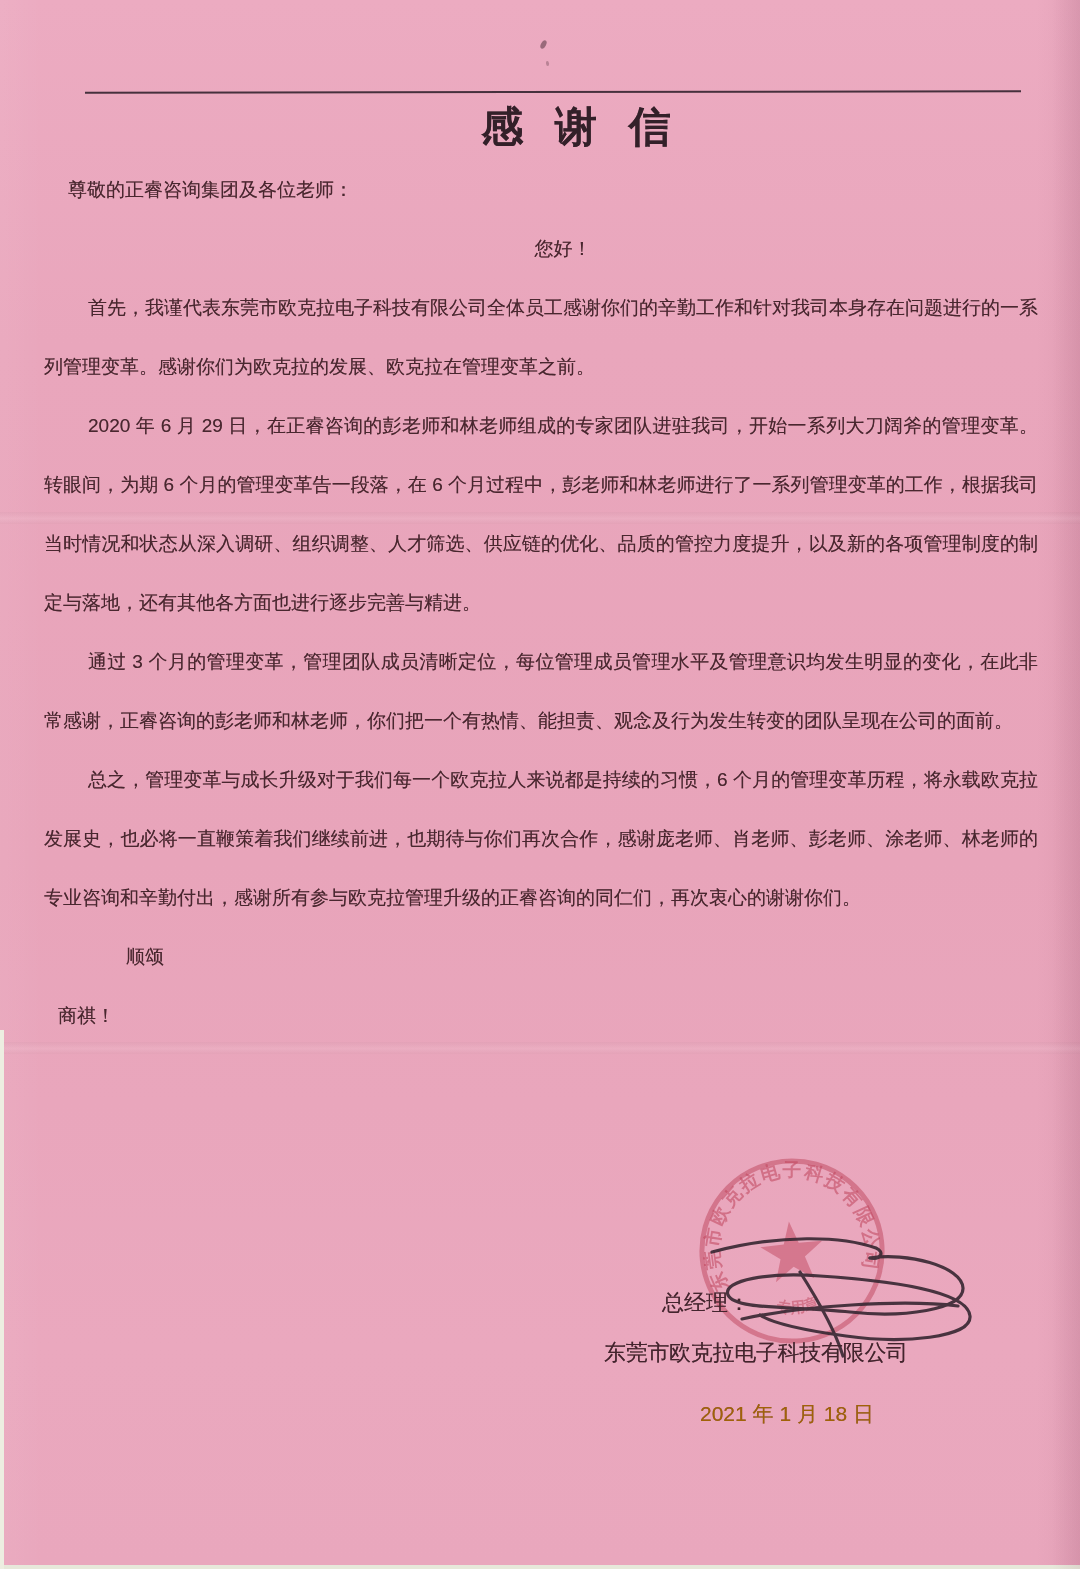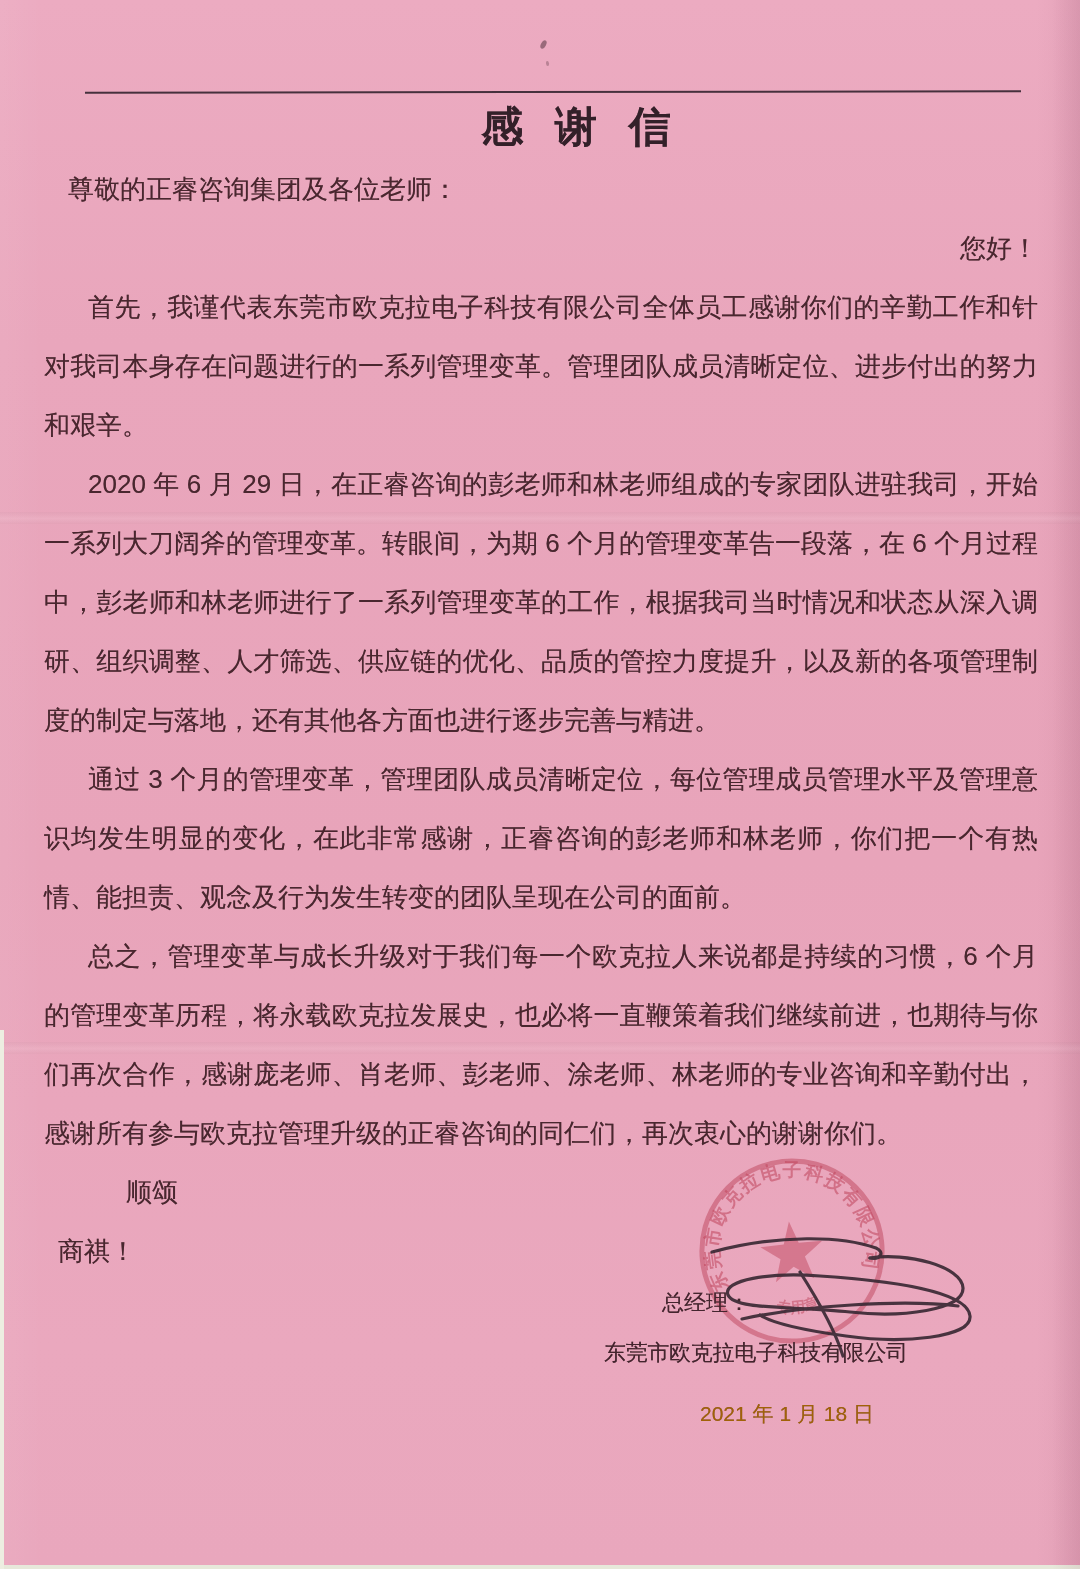--- a/index.html
+++ b/index.html
@@ -41,26 +41,26 @@
     position:absolute; top:99px; left:17px; width:1080px;
     padding-left:48px;
     text-align:center;
     font-size:42px; font-weight:bold; letter-spacing:10px;
     color:#332029;
     text-shadow:0 0 0.6px rgba(51,32,41,0.65);
   }
 
   .content {
     position:absolute; top:160px; left:44px; width:994px;
-    font-size:26px; line-height:59px; color:#49272f;
+    font-size:19px; line-height:59px; color:#49272f;
     text-align:justify;
     text-shadow:0 0 0.5px rgba(73,39,47,0.55);
   }
   .salutation { margin-left:24px; text-align:left; }
-  .greeting   { text-indent:44px; text-align:right; }
+  .greeting   { text-indent:44px; text-align:center; }
   .para       { text-indent:44px; }
   .closing1   { margin-left:82px; text-align:left; }
   .closing2   { margin-left:14px; text-align:left; }
 
   .sig-label {
     position:absolute; top:1288px; left:662px;
     font-size:22px; color:#44252e;
     text-shadow:0 0 0.5px rgba(68,37,46,0.55);
     text-align:right;
   }
@@ -94,21 +94,21 @@
 <div class="left-sliver"></div>
 <div class="speck s1"></div>
 <div class="speck s2"></div>
 
 <div class="header-rule"></div>
 <div class="letter-title">感 谢 信</div>
 
 <div class="content">
   <div class="salutation">尊敬的正睿咨询集团及各位老师：</div>
   <div class="greeting">您好！</div>
-  <div class="para">首先，我谨代表东莞市欧克拉电子科技有限公司全体员工感谢你们的辛勤工作和针对我司本身存在问题进行的一系列管理变革。管理团队成员清晰定位、进步付出的努力和艰辛。</div>
+  <div class="para">首先，我谨代表东莞市欧克拉电子科技有限公司全体员工感谢你们的辛勤工作和针对我司本身存在问题进行的一系列管理变革。感谢你们为欧克拉的发展、欧克拉在管理变革之前。</div>
   <div class="para">2020 年 6 月 29 日，在正睿咨询的彭老师和林老师组成的专家团队进驻我司，开始一系列大刀阔斧的管理变革。转眼间，为期 6 个月的管理变革告一段落，在 6 个月过程中，彭老师和林老师进行了一系列管理变革的工作，根据我司当时情况和状态从深入调研、组织调整、人才筛选、供应链的优化、品质的管控力度提升，以及新的各项管理制度的制定与落地，还有其他各方面也进行逐步完善与精进。</div>
   <div class="para">通过 3 个月的管理变革，管理团队成员清晰定位，每位管理成员管理水平及管理意识均发生明显的变化，在此非常感谢，正睿咨询的彭老师和林老师，你们把一个有热情、能担责、观念及行为发生转变的团队呈现在公司的面前。</div>
   <div class="para">总之，管理变革与成长升级对于我们每一个欧克拉人来说都是持续的习惯，6 个月的管理变革历程，将永载欧克拉发展史，也必将一直鞭策着我们继续前进，也期待与你们再次合作，感谢庞老师、肖老师、彭老师、涂老师、林老师的专业咨询和辛勤付出，感谢所有参与欧克拉管理升级的正睿咨询的同仁们，再次衷心的谢谢你们。</div>
   <div class="closing1">顺颂</div>
   <div class="closing2">商祺！</div>
 </div>
 
 <svg class="seal-svg" viewBox="0 0 200 200">
   <defs>
     <path id="sealTopArc" d="M33,130 A74,74 0 1 1 167,130" fill="none"></path>

